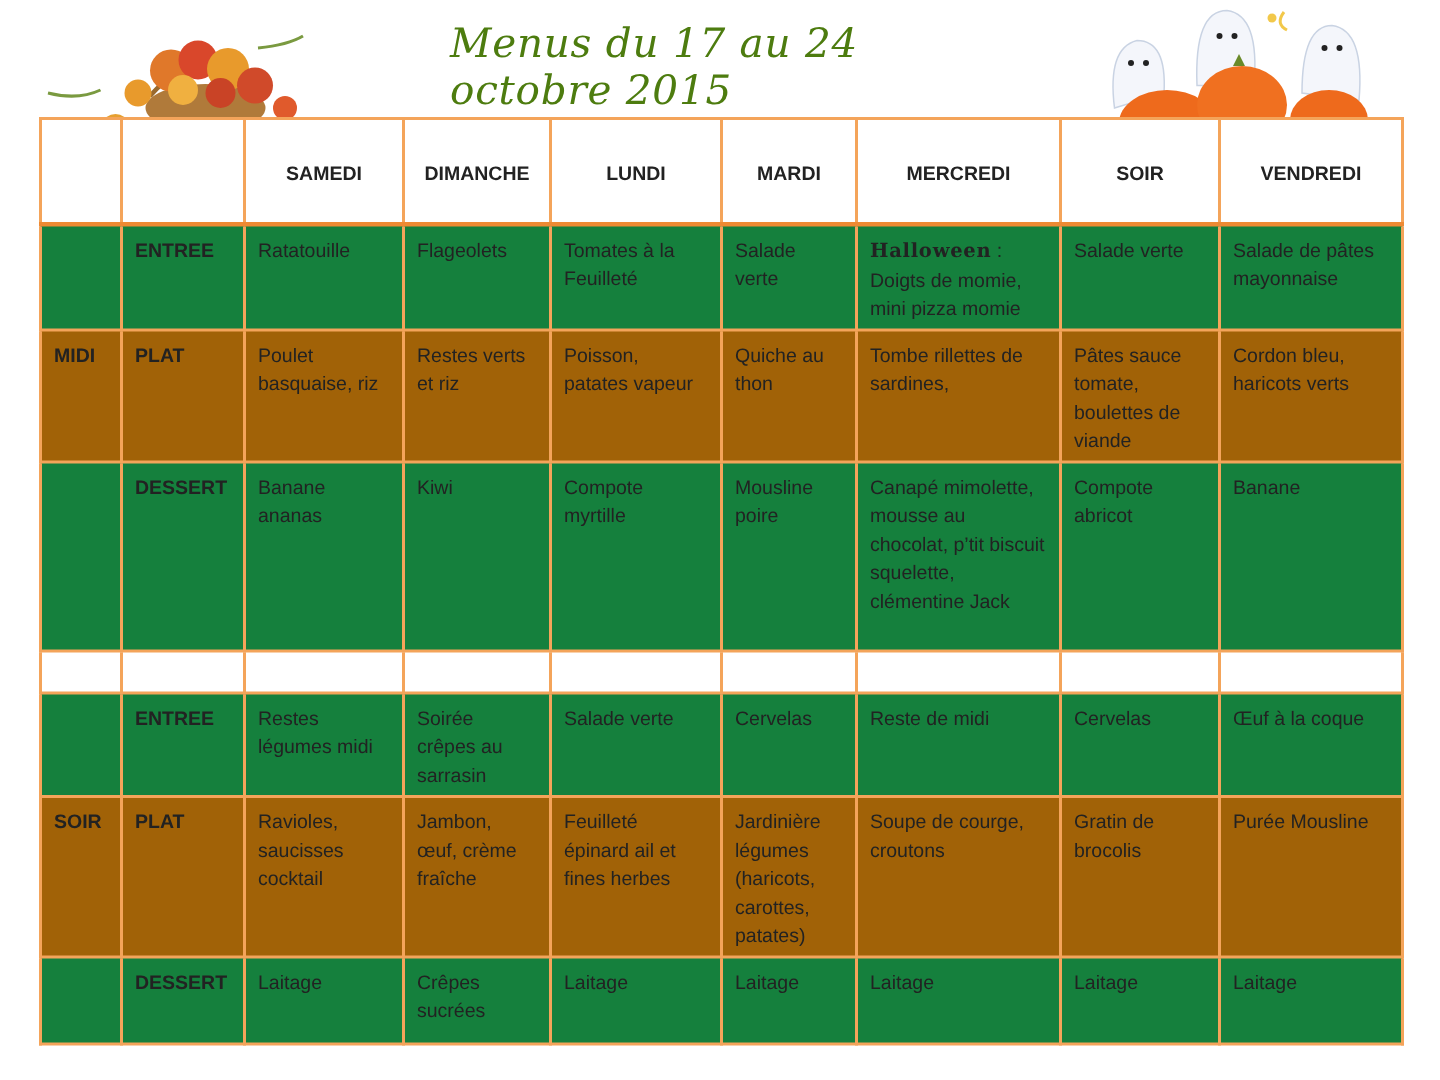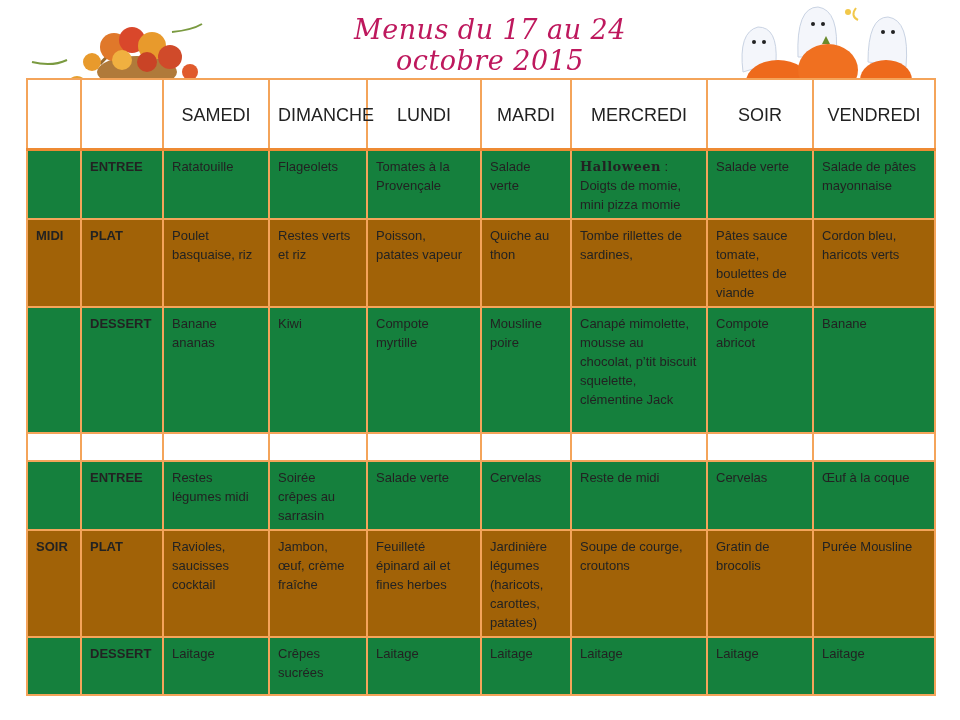--- a/index.html
+++ b/index.html
@@ -1,32 +1,32 @@
 <!DOCTYPE html>
 <html><head>
 <meta charset="utf-8">
 <style>
   html, body { margin:0; padding:0; background:#ffffff; }
   body { width:960px; height:720px; position:relative; overflow:hidden; font-family:"Liberation Sans", sans-serif; }
   .title {
-    position:absolute; left:300px; top:14px; width:380px; text-align:center;
-    font-family:"DejaVu Serif", serif; font-style:italic; font-size:27px; color:#be185d;
+    position:absolute; left:300px; top:14px; width:380px; text-align:left;
+    font-family:"DejaVu Serif", serif; font-style:italic; font-size:27px; color:#4d7c0f;
     letter-spacing:0.5px;
   }
   .deco-left { position:absolute; left:22px; top:2px; width:200px; height:110px; }
   .deco-right { position:absolute; left:718px; top:2px; width:220px; height:100px; }
   table.menu {
     position:absolute; left:26px; top:78px; width:908px;
     border-collapse:collapse; table-layout:fixed;
     font-family:"Liberation Sans", sans-serif; font-size:13px; color:#222;
   }
   table.menu td, table.menu th {
     border:2px solid #f4a45a; vertical-align:top; padding:6px 8px 4px 8px; line-height:19px;
   }
-  table.menu th { background:#ffffff; font-weight:normal; vertical-align:middle; height:58px; font-size:18px; }
+  table.menu th { background:#ffffff; font-weight:bold; vertical-align:middle; height:58px; font-size:13px; }
   table.menu tr.head th { border-bottom:3px solid #ee8a33; }
   tr.shade td { background:#15803d; }
   tr.white td { background:#a16207; }
   td.meal { font-weight:bold; }
   td.course { font-weight:bold; }
   tr.spacer td { height:14px; padding:0; background:#ffffff; }
   .halloween { font-family:"DejaVu Serif", serif; font-weight:900; letter-spacing:0.5px;text-align:right; }
   .leaf { position:absolute; width:8px; height:7px; background:#e89a2c; border-radius:50% 50% 20% 20%; }
 </style>
 </head>
@@ -105,21 +105,21 @@
     <th>MERCREDI</th>
     <th>SOIR</th>
     <th>VENDREDI</th>
   </tr>
 
   <tr class="shade" style="height:66px">
     <td></td>
     <td class="course">ENTREE</td>
     <td>Ratatouille</td>
     <td>Flageolets</td>
-    <td>Tomates à la Provençale</td>
+    <td>Tomates à la Feuilleté</td>
     <td>Salade verte</td>
     <td><span class="halloween">Halloween</span><span> : Doigts de momie, mini pizza momie</span></td>
     <td>Salade verte</td>
     <td>Salade de pâtes mayonnaise</td>
   </tr>
   <tr class="white" style="height:86px">
     <td class="meal">MIDI</td>
     <td class="course">PLAT</td>
     <td>Poulet basquaise, riz</td>
     <td>Restes verts et riz</td>

